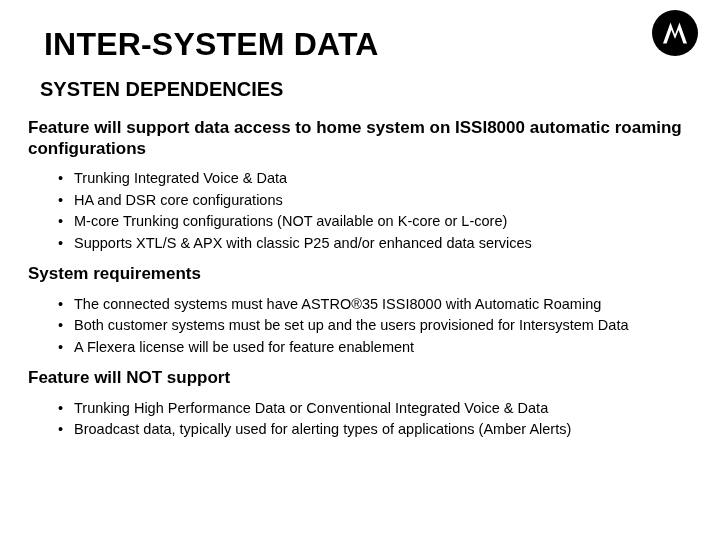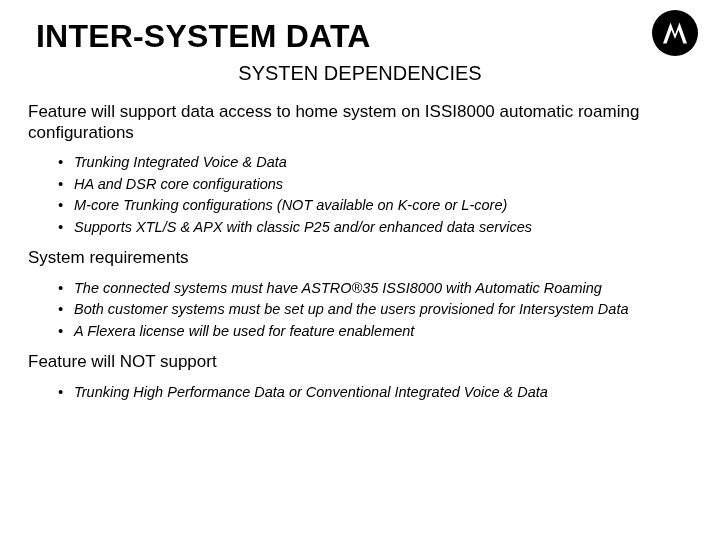--- a/index.html
+++ b/index.html
@@ -10,40 +10,38 @@
     font-family: Arial, Helvetica, sans-serif;
     color: #000;
     padding: 12px 28px 18px 28px;
     position: relative;
     background: #fff;
   }
   .title {
     font-size: 32px;
     font-weight: 700;
     letter-spacing: 0.2px;
-    margin: 8px;
+    margin: 16px;
     line-height: 1.05;
   }
   .subtitle {
     font-size: 20px;
-    font-weight: 400;
-    margin: 2px 0 16px 0;
-    text-align: center;
+    font-weight: 700;
+    margin: 2px 0 16px 12px;
   }
   .section-head {
     font-size: 17px;
-    font-weight: 400;
+    font-weight: 700;
     margin: 10px 0 4px 0;
     line-height: 1.25;
   }
   ul.bullets {
     list-style: none;
     padding: 0;
     margin: 10px 0 10px 0;
-    font-style: italic;
   }
   ul.bullets li {
     position: relative;
     padding-left: 46px;
     font-size: 14.5px;
     line-height: 1.35;
     margin: 2px 0;
   }
   ul.bullets li::before {
     content: "•";
@@ -89,13 +87,14 @@
 <div class="section-head">System requirements</div>
 <ul class="bullets">
   <li>The connected systems must have ASTRO®35 ISSI8000 with Automatic Roaming</li>
   <li>Both customer systems must be set up and the users provisioned for Intersystem Data</li>
   <li>A Flexera license will be used for feature enablement</li>
 </ul>
 
 <div class="section-head">Feature will NOT support</div>
 <ul class="bullets">
   <li>Trunking High Performance Data or Conventional Integrated Voice &amp; Data</li>
+  <li>Broadcast data, typically used for alerting types of applications (Amber Alerts)</li>
 </ul>
 
 </body></html>

